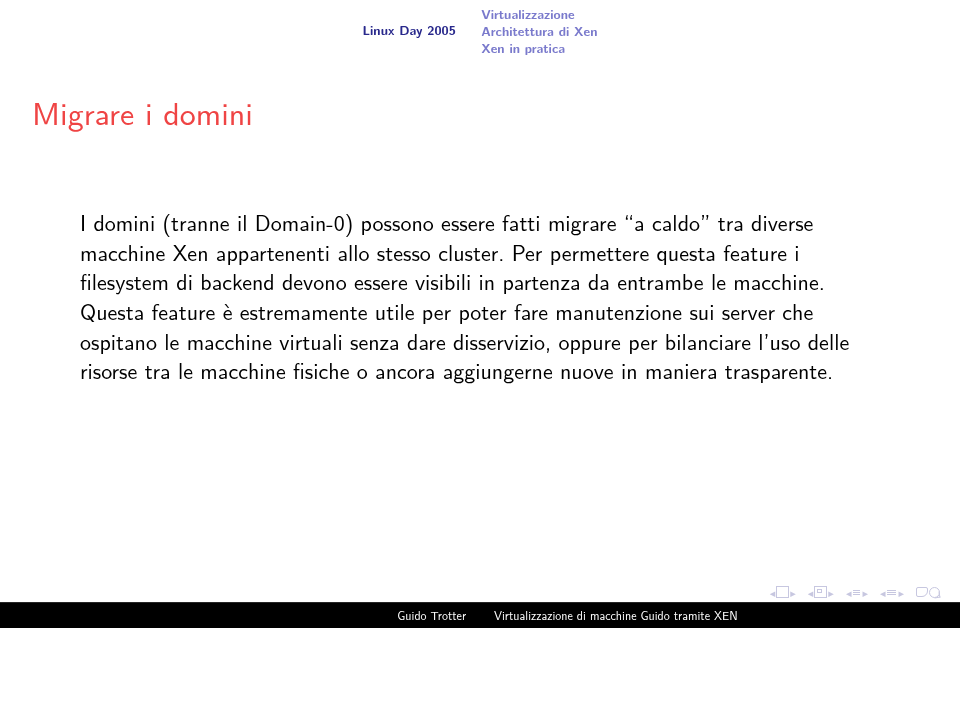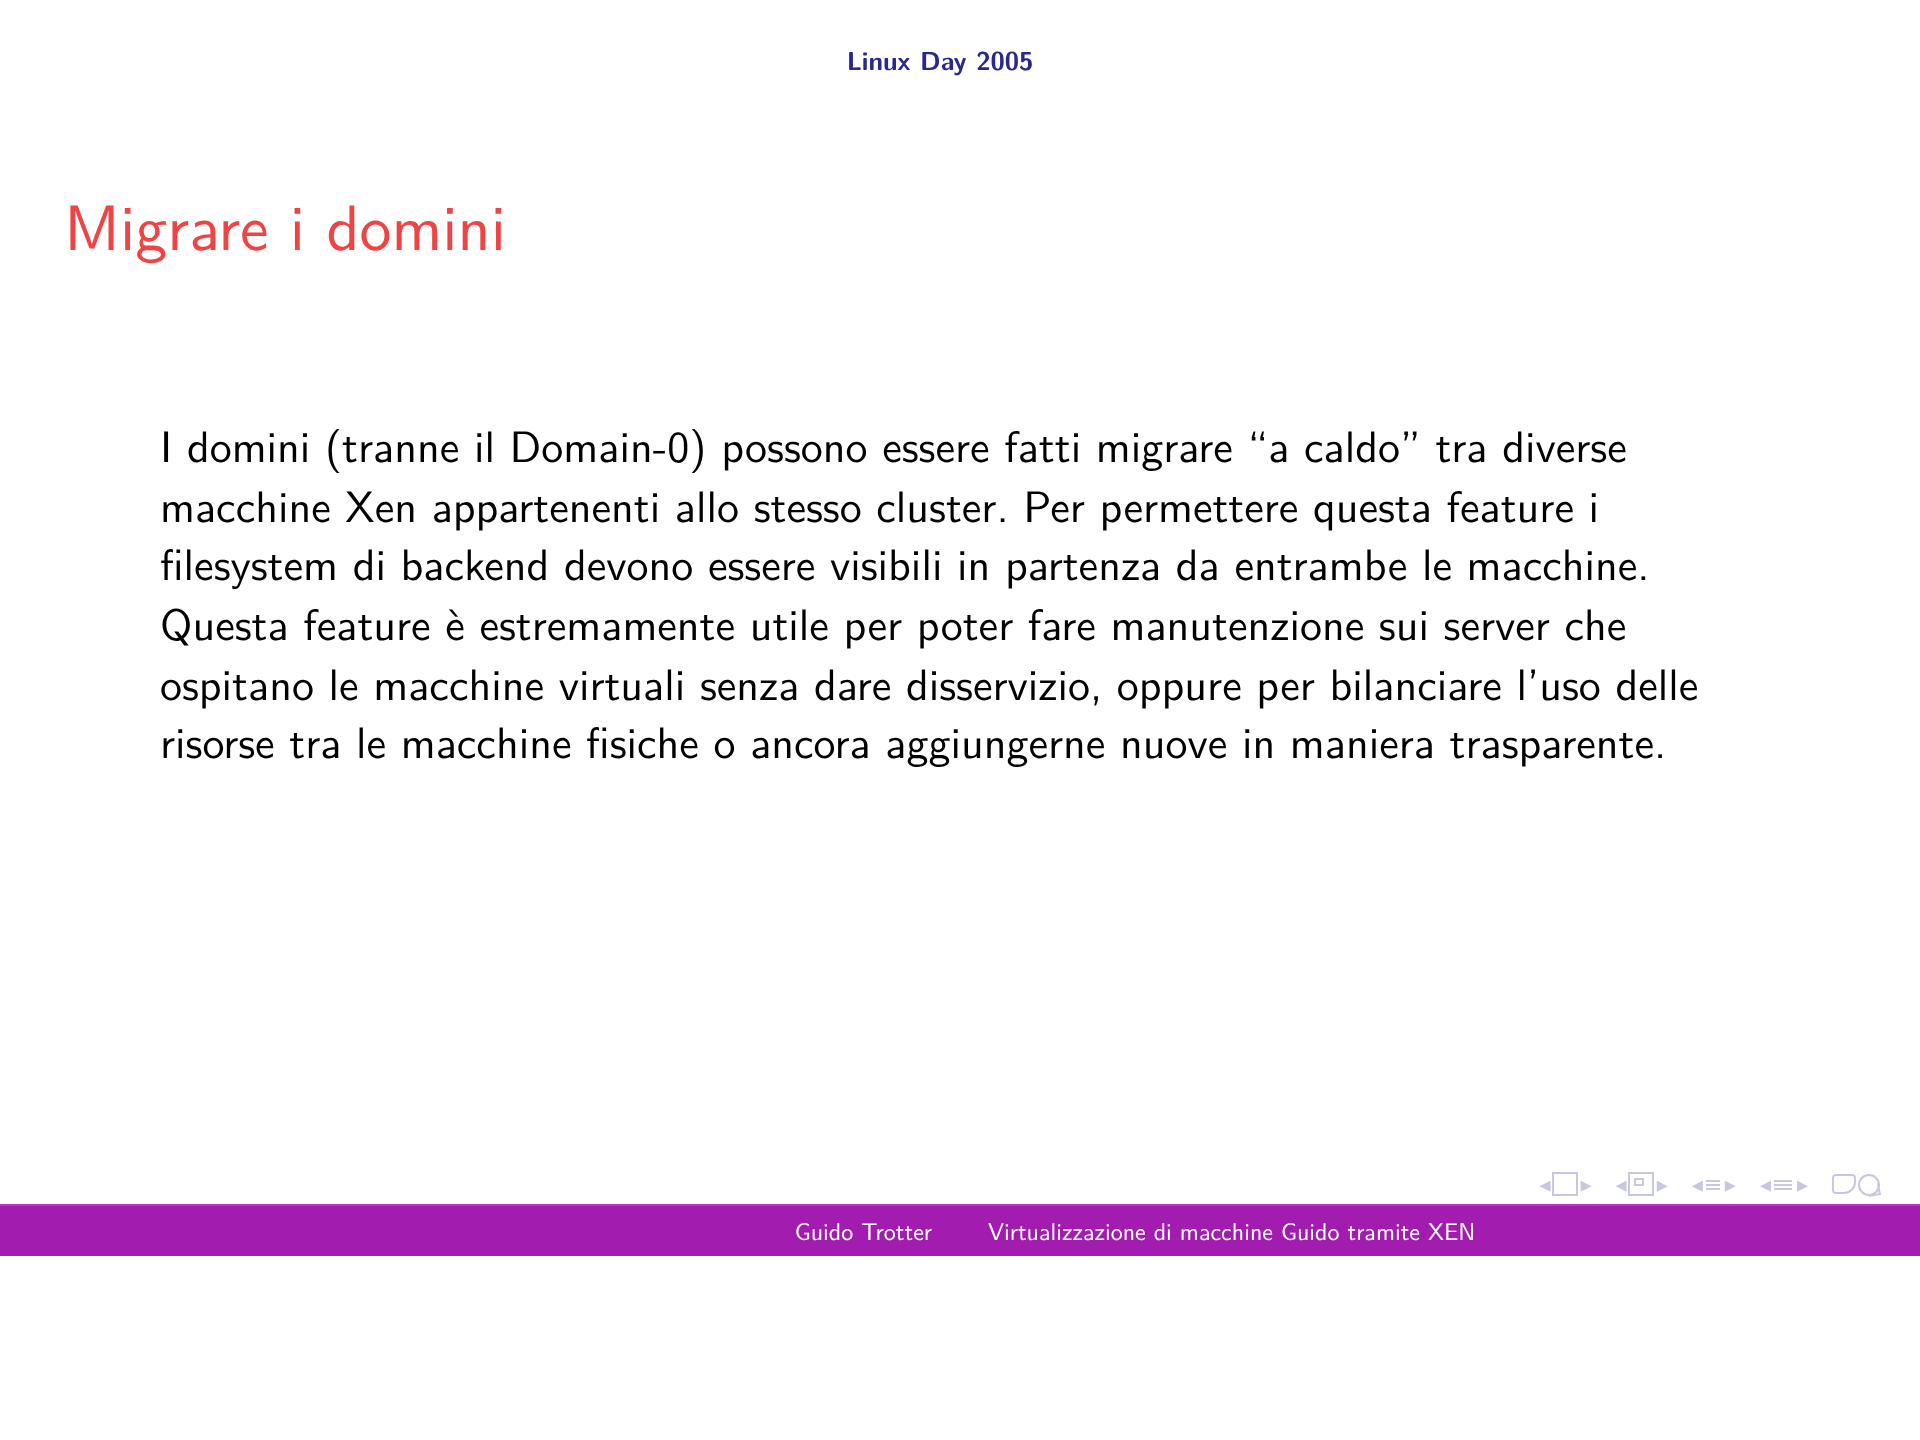--- a/index.html
+++ b/index.html
@@ -63,21 +63,21 @@
     line-height: 1.35;
     color: #000;
     font-weight: 400;
   }
   .footer {
     position: absolute;
     bottom: 0;
     left: 0;
     right: 0;
     height: 26px;
-    background: #a21caf;
+    background: #000000;
     color: #fff;
     font-size: 12px;
     display: flex;
     align-items: center;
     box-shadow: inset 0 1px 0 rgba(255,255,255,0.15);
   }
   .footer-left {
     width: 50%;
     text-align: right;
     padding-right: 14px;
@@ -120,20 +120,25 @@
   .circ{display:inline-block;width:9px;height:9px;border:1px solid #c7c7e0;border-radius:50%;position:relative;}
   .circ::after{content:"";position:absolute;left:4px;top:4px;border-right:1px solid #c7c7e0;border-bottom:1px solid #c7c7e0;width:5px;height:5px;transform:rotate(-10deg);}
 </style>
 </head>
 <body>
 <div class="slide">
 
   <div class="header">
     <div class="header-row">
       <div class="hd-left">Linux Day 2005</div>
+      <div class="hd-right">
+        <div>Virtualizzazione</div>
+        <div>Architettura di Xen</div>
+        <div>Xen in pratica</div>
+      </div>
     </div>
   </div>
 
   <div class="slide-title">Migrare i domini</div>
 
   <div class="body-text">I domini (tranne il Domain-0) possono essere fatti migrare “a caldo” tra diverse macchine Xen appartenenti allo stesso cluster. Per permettere questa feature i filesystem di backend devono essere visibili in partenza da entrambe le macchine. Questa feature è estremamente utile per poter fare manutenzione sui server che ospitano le macchine virtuali senza dare disservizio, oppure per bilanciare l’uso delle risorse tra le macchine fisiche o ancora aggiungerne nuove in maniera trasparente.</div>
 
   <div class="navbar">
     <span class="nav-group">
       <span class="nav-glyph">◂</span>

